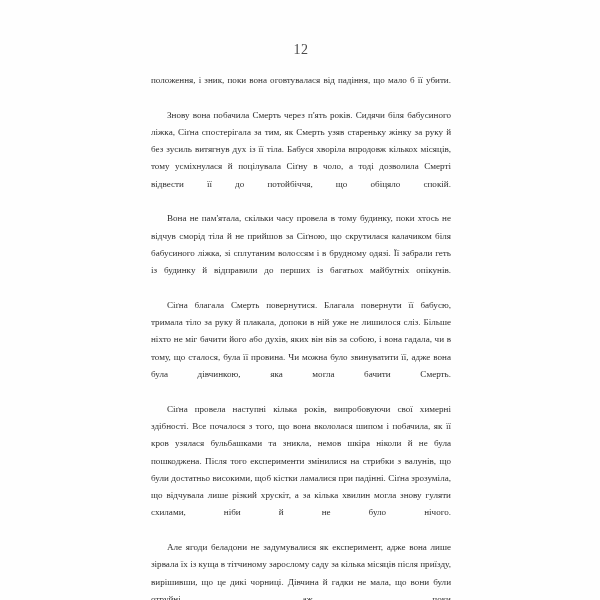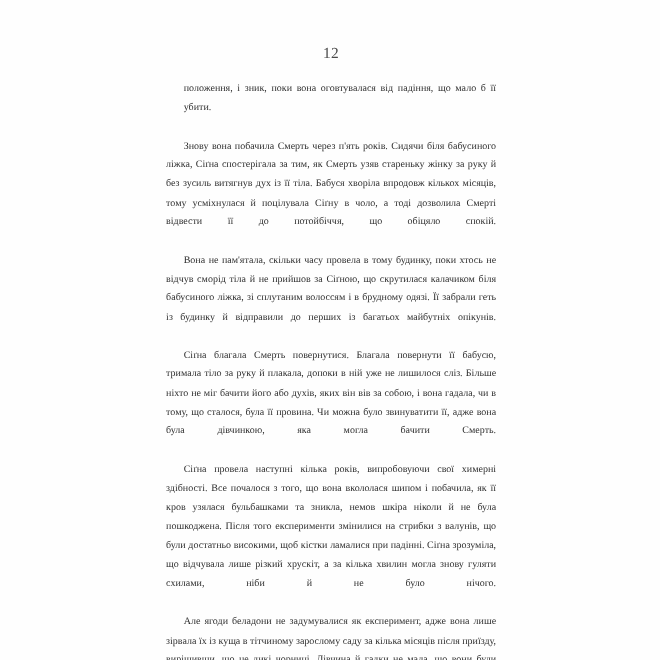--- a/index.html
+++ b/index.html
@@ -51,21 +51,20 @@
     hyphens: none;
   }
 
   .textblock p {
     margin: 0;
     text-indent: 16px;
     text-align: justify;
   }
   .textblock p.first {
     text-indent: 0;
-    margin-left: 16px;
   }
 
   
   .textblock p:after {
     content: "";
     display: inline-block;
     width: 100%;
   }
 </style>
 </head>

